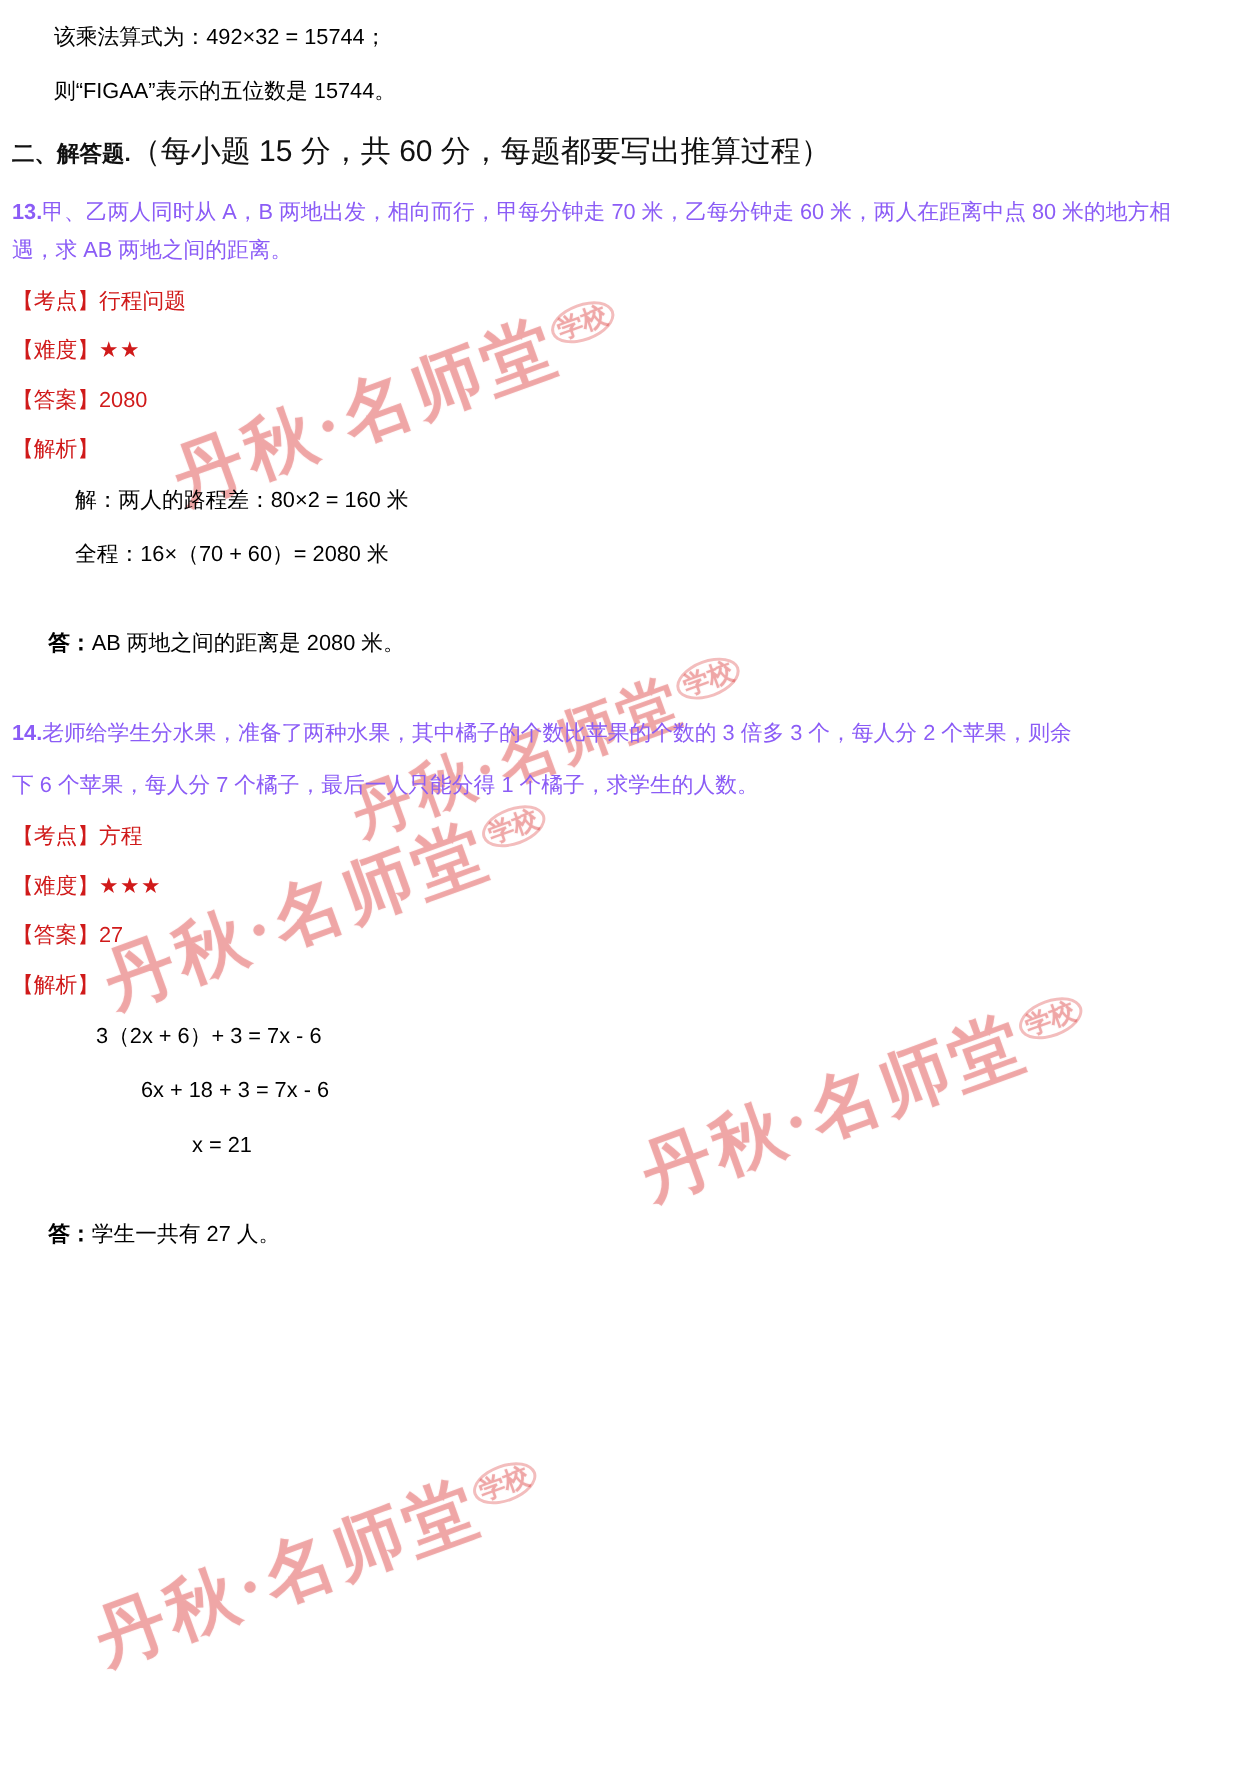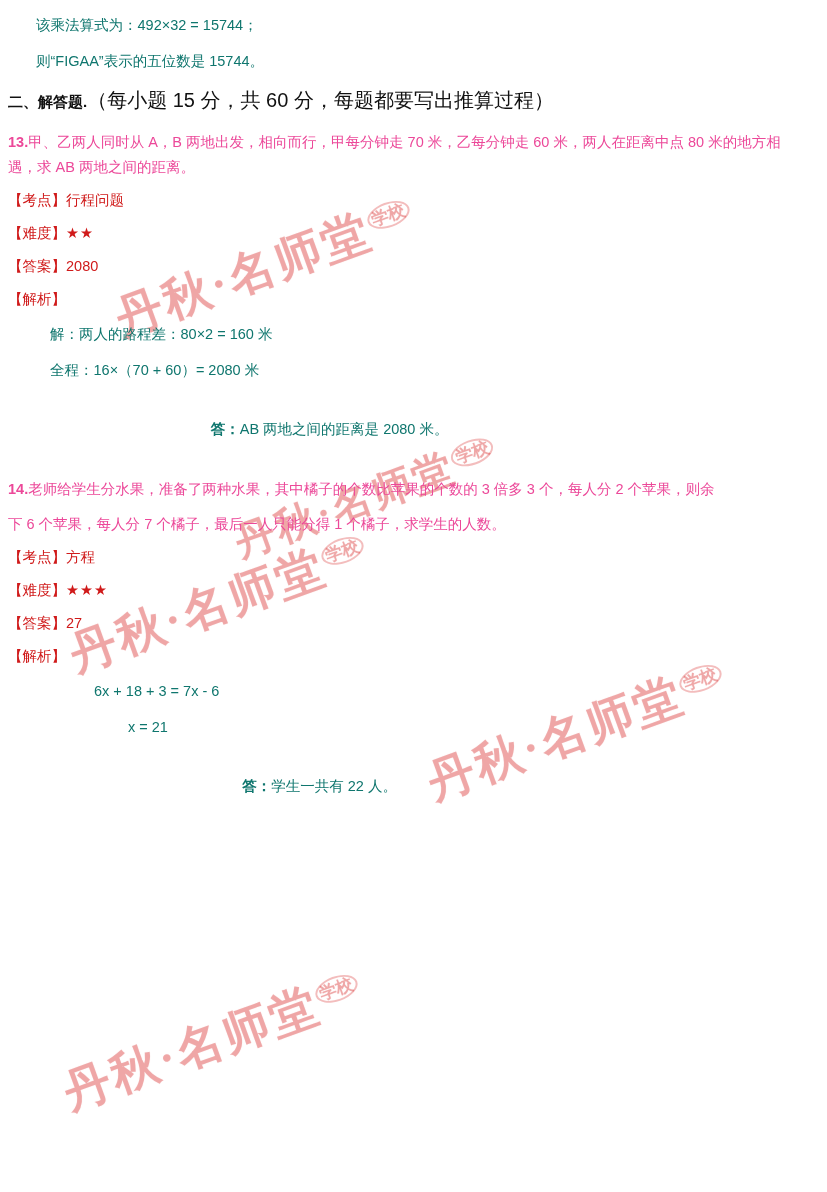--- a/index.html
+++ b/index.html
@@ -22,57 +22,57 @@
     box-sizing: border-box;
   }
   .content {
     position: relative;
     z-index: 2;
     padding: 14px 30px 0 8px;
   }
   .line {
     font-size: 14.5px;
     line-height: 1.55;
-    color: #0f766e;
+    color: #000000;
     margin: 0 0 14px 0;
     white-space: pre-wrap;
   }
   .indent1 { padding-left: 28px; }
   .indent2 { padding-left: 42px; }
   .indent3 { padding-left: 56px; }
   .indent4 { padding-left: 86px; }
   .indent5 { padding-left: 120px; }
   .section-head {
     color: #111111;
     font-size: 15px;
     font-weight: bold;
     margin: 0 0 16px 0;
   }
   .section-head .small {
     font-weight: normal;
     font-size: 20px;
   }
   .qline {
-    color: #ec4899;
+    color: #8b5cf6;
     font-size: 14.5px;
     line-height: 1.75;
     margin: 0 0 10px 0;
   }
   .qnum {
     font-weight: bold;
   }
   .tag {
     color: #d01a1a;
     font-size: 14.5px;
     margin: 0 0 14px 0;
   }
   .tag .lbl { color: #d01a1a; }
   .stars { letter-spacing: 1px; }
   .answer-right {
-    text-align: center;
+    text-align: left;
     padding-right: 170px;
   }
   .answer-right.deep {
     padding-right: 190px;
   }
   .bold { font-weight: bold; }
 
   
   .wm {
     position: absolute;
@@ -158,21 +158,22 @@
     <div class="tag">
       <span class="lbl">【难度】</span><span class="stars">★★★</span>
     </div>
     <div class="tag">
       <span class="lbl">【答案】</span><span>27</span>
     </div>
     <div class="tag">
       <span class="lbl">【解析】</span>
     </div>
 
+    <div class="line indent3">3（2x + 6）+ 3 = 7x - 6</div>
     <div class="line indent4">6x + 18 + 3 = 7x - 6</div>
     <div class="line indent5">x = 21</div>
 
     <div class="line answer-right deep">
-      <span class="bold">答：</span><span>学生一共有 22 人。</span>
+      <span class="bold">答：</span><span>学生一共有 27 人。</span>
     </div>
 
   </div>
 </div>
 
 </body></html>

